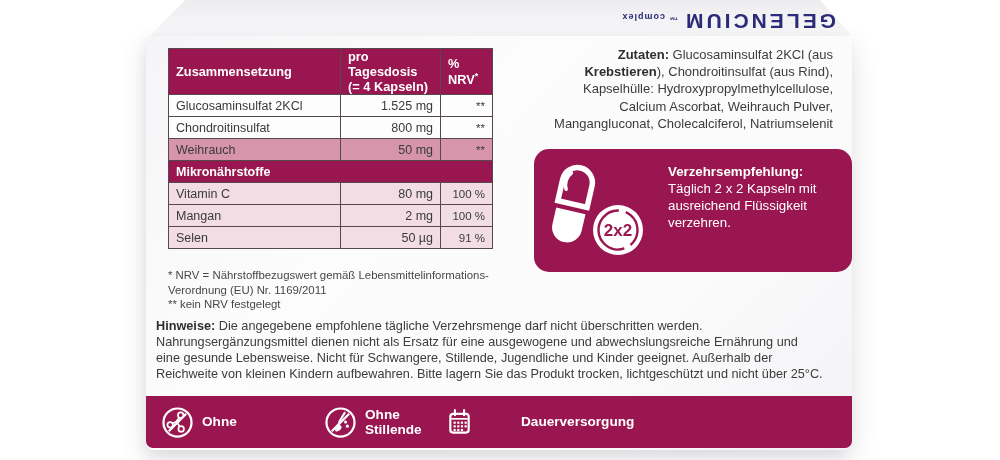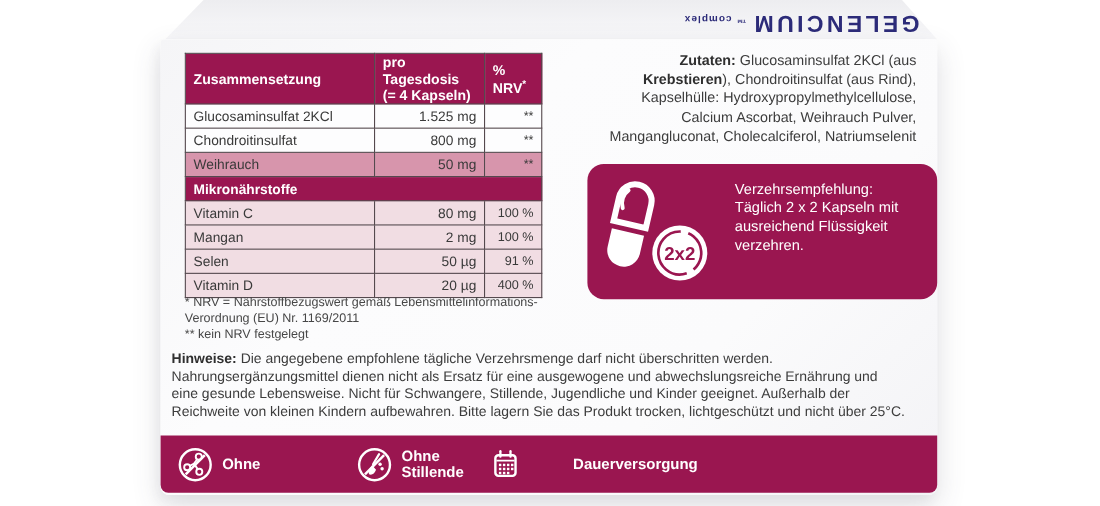--- a/index.html
+++ b/index.html
@@ -42,21 +42,21 @@
   .zutaten{position:absolute;left:399px;top:10px;width:288px;
            font-size:13px;line-height:17.2px;color:#3c3c3c;text-align:right;}
   .zutaten b{color:#2f2f2f;}
 
   
   .verzehr{position:absolute;left:388px;top:113px;width:318px;height:123px;
            background:#9a1650;border-radius:15px;color:#fff;}
   .verzehr-icon{position:absolute;left:10px;top:9px;}
   .verzehr-text{position:absolute;left:134px;top:14px;width:172px;
                 font-size:13.3px;line-height:17px;}
-  .verzehr-text .title{font-weight:normal;}
+  .verzehr-text .title{font-weight:bold;}
 
   
   .hinweise{position:absolute;left:10px;top:283px;width:668px;
             font-size:12.7px;line-height:15.9px;color:#3c3c3c;}
   .hinweise b{color:#2f2f2f;}
 
   
   .band{position:absolute;left:0;bottom:2px;width:706px;height:52px;
         background:#9a1650;border-radius:0 0 7px 7px;}
   .badge{position:absolute;top:0;height:52px;display:flex;align-items:center;gap:8px;color:#fff;}
@@ -117,25 +117,20 @@
       </tr>
       <tr class="r light">
         <td>Mangan</td>
         <td class="amt">2 mg</td>
         <td class="nrv">100 %</td>
       </tr>
       <tr class="r light">
         <td>Selen</td>
         <td class="amt">50 µg</td>
         <td class="nrv">91 %</td>
-      </tr>
-      <tr class="r light">
-        <td>Vitamin D</td>
-        <td class="amt">20 µg</td>
-        <td class="nrv">400 %</td>
       </tr>
     </tbody>
       </table>
 
     <div class="footnotes">
       <div>* NRV = Nährstoffbezugswert gemäß Lebensmittelinformations-Verordnung (EU) Nr. 1169/2011</div>
       <div>** kein NRV festgelegt</div>
     </div>
 
     <div class="zutaten">

